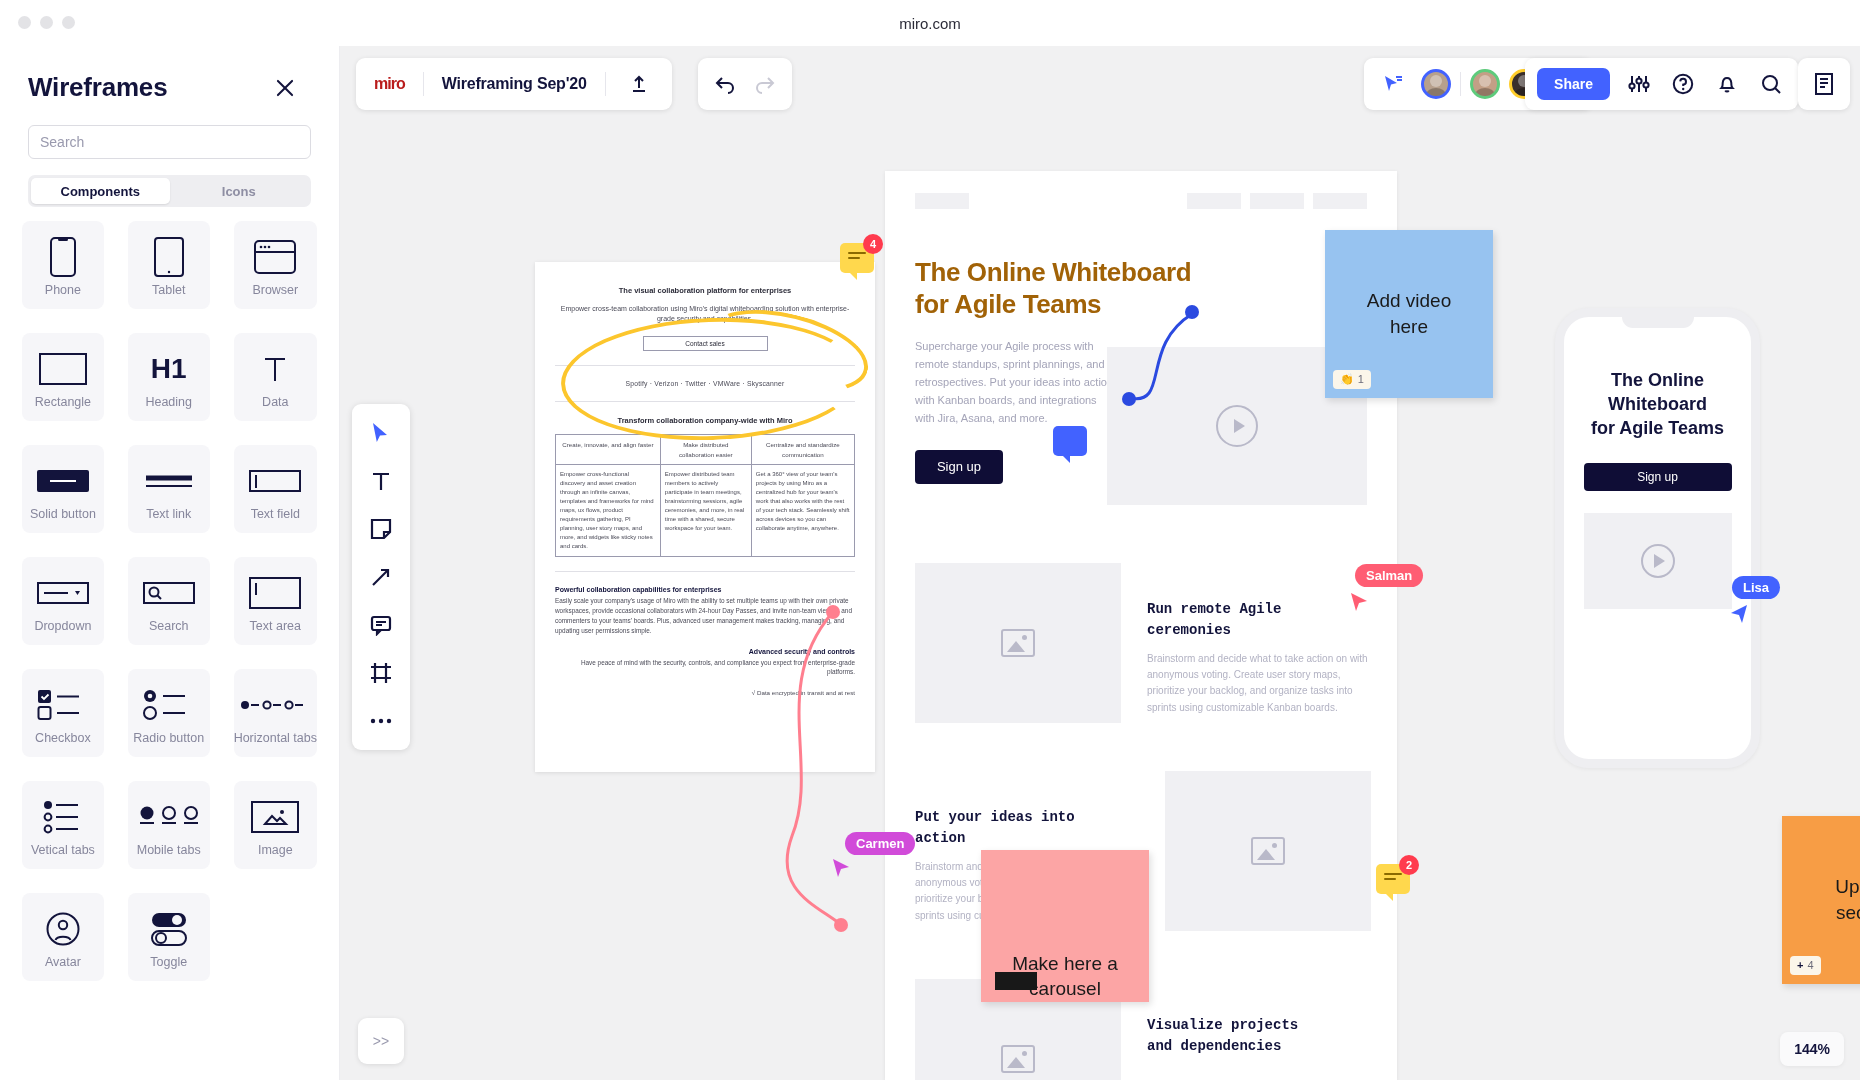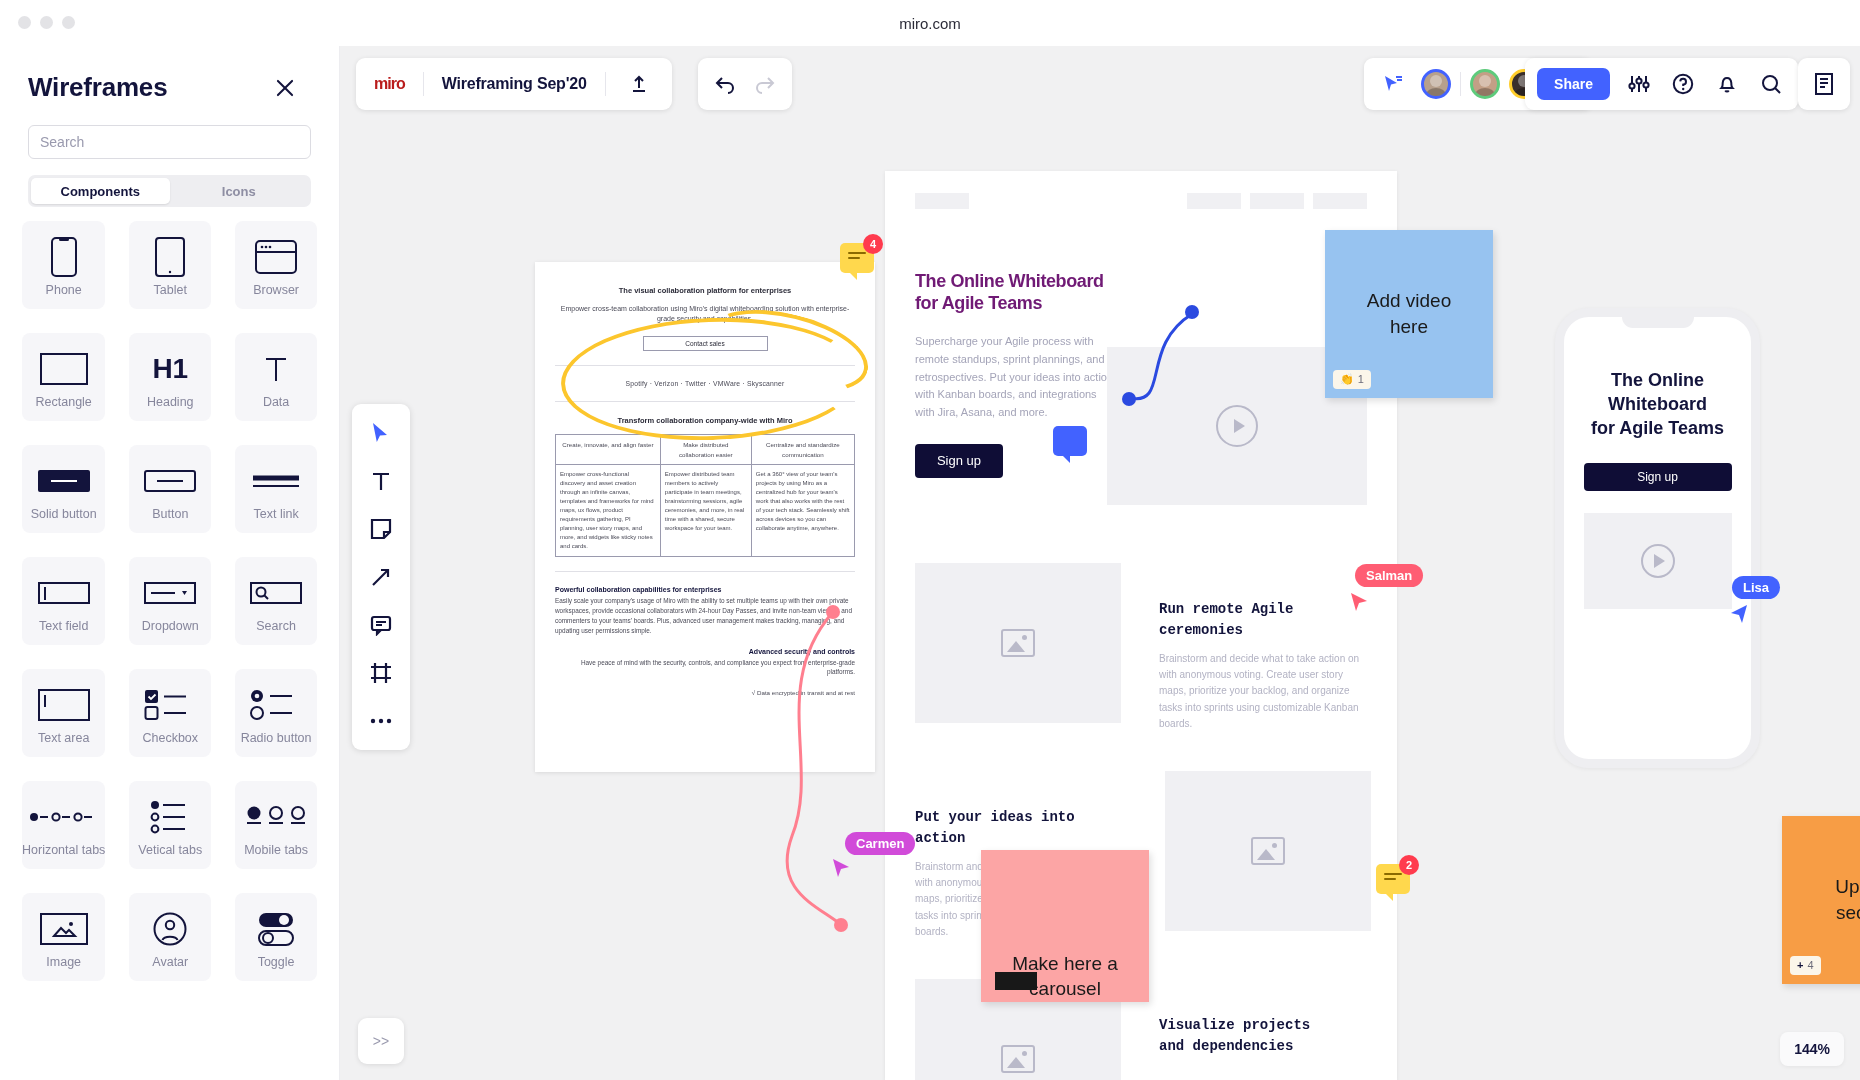--- a/index.html
+++ b/index.html
@@ -130,34 +130,34 @@
                  transform:rotate(14deg); border-left-color:transparent;
                  border-bottom-color:transparent; pointer-events:none; }
 
   
   .web { position:absolute; left:545px; top:125px; width:512px; height:910px;
          background:#fff; box-shadow:0 1px 4px rgba(0,0,0,.08); }
   .web-nav { display:flex; align-items:center; padding:22px 30px 0 30px; }
   .nav-logo { width:54px; height:16px; background:#f0f0f3; }
   .nav-links { margin-left:auto; display:flex; gap:9px; }
   .nav-link { width:54px; height:16px; background:#f0f0f3; }
-  .web h1 { font-size:18px; font-weight:bold; color:#701a75; line-height:1.22;
-            margin:62px 30px 0 30px; letter-spacing:-0.4px; }
+  .web h1 { font-size:26px; font-weight:bold; color:#a16207; line-height:1.22;
+            margin:48px 30px 0 30px; letter-spacing:-0.4px; }
   .web .lede { font-size:11px; line-height:1.62; color:#a4a4b8; margin:18px 30px 0 30px; width:200px; }
   .signup { margin:22px 30px 0 30px; width:88px; height:34px; background:#0f0d36; color:#fff;
             border-radius:4px; display:flex; align-items:center; justify-content:center;
             font-size:13px; cursor:pointer; }
   .hero-img { position:absolute; right:30px; top:176px; width:260px; height:158px; background:#f0f0f3; }
   .playc { position:absolute; left:50%; top:50%; transform:translate(-50%,-50%);
            width:42px; height:42px; border:2px solid #b9b9c9; border-radius:50%;
            display:flex; align-items:center; justify-content:center; }
   .playc:after { content:""; border-left:11px solid #b9b9c9; border-top:7px solid transparent;
                  border-bottom:7px solid transparent; margin-left:4px; }
 
-  .feat { position:absolute; left:30px; width:456px; display:flex; gap:38px; }
+  .feat { position:absolute; left:30px; width:456px; display:flex; gap:26px; }
   .feat-img { width:206px; height:160px; background:#f0f0f3; position:relative; }
   .feat-txt { flex:1; padding-top:36px; }
   .feat-txt h3 { font-family:"Liberation Mono", monospace; font-size:14px; font-weight:bold;
                  color:#13143c; line-height:1.5; }
   .feat-txt p { font-size:10px; line-height:1.62; color:#b2b2c3; margin-top:10px; }
   .img-glyph { position:absolute; left:50%; top:50%; transform:translate(-50%,-50%);
                width:34px; height:28px; border:2px solid #b9b9c9; border-radius:3px; }
   .img-glyph:after { content:""; position:absolute; left:4px; bottom:3px; width:0;height:0;
                      border-left:9px solid transparent; border-right:9px solid transparent;
                      border-bottom:11px solid #b9b9c9; }
@@ -307,29 +307,20 @@
       <div class="cell">
           <div class="cell-art">
         <svg width="52" height="22">
               <rect x="0" y="0" width="52" height="22" rx="2" fill="#13143c"></rect>
               <path d="M13 11h26" stroke="#fff" stroke-width="2"></path>
             </svg>
       </div>
           <div class="cell-lbl">Solid button</div>
         </div>
 
-      <div class="cell">
-          <div class="cell-art">
-        <svg width="52" height="22">
-              <rect class="ink" x="1" y="1" width="50" height="20" rx="2"></rect>
-              <path class="ink" d="M13 11h26"></path>
-            </svg>
-      </div>
-          <div class="cell-lbl">Button</div>
-        </div>
 
       <div class="cell">
           <div class="cell-art">
         <svg width="48" height="14">
               <path d="M1 4h46" stroke="#13143c" stroke-width="5"></path>
               <path d="M1 12h46" stroke="#13143c" stroke-width="2"></path>
             </svg>
       </div>
           <div class="cell-lbl">Text link</div>
         </div>

